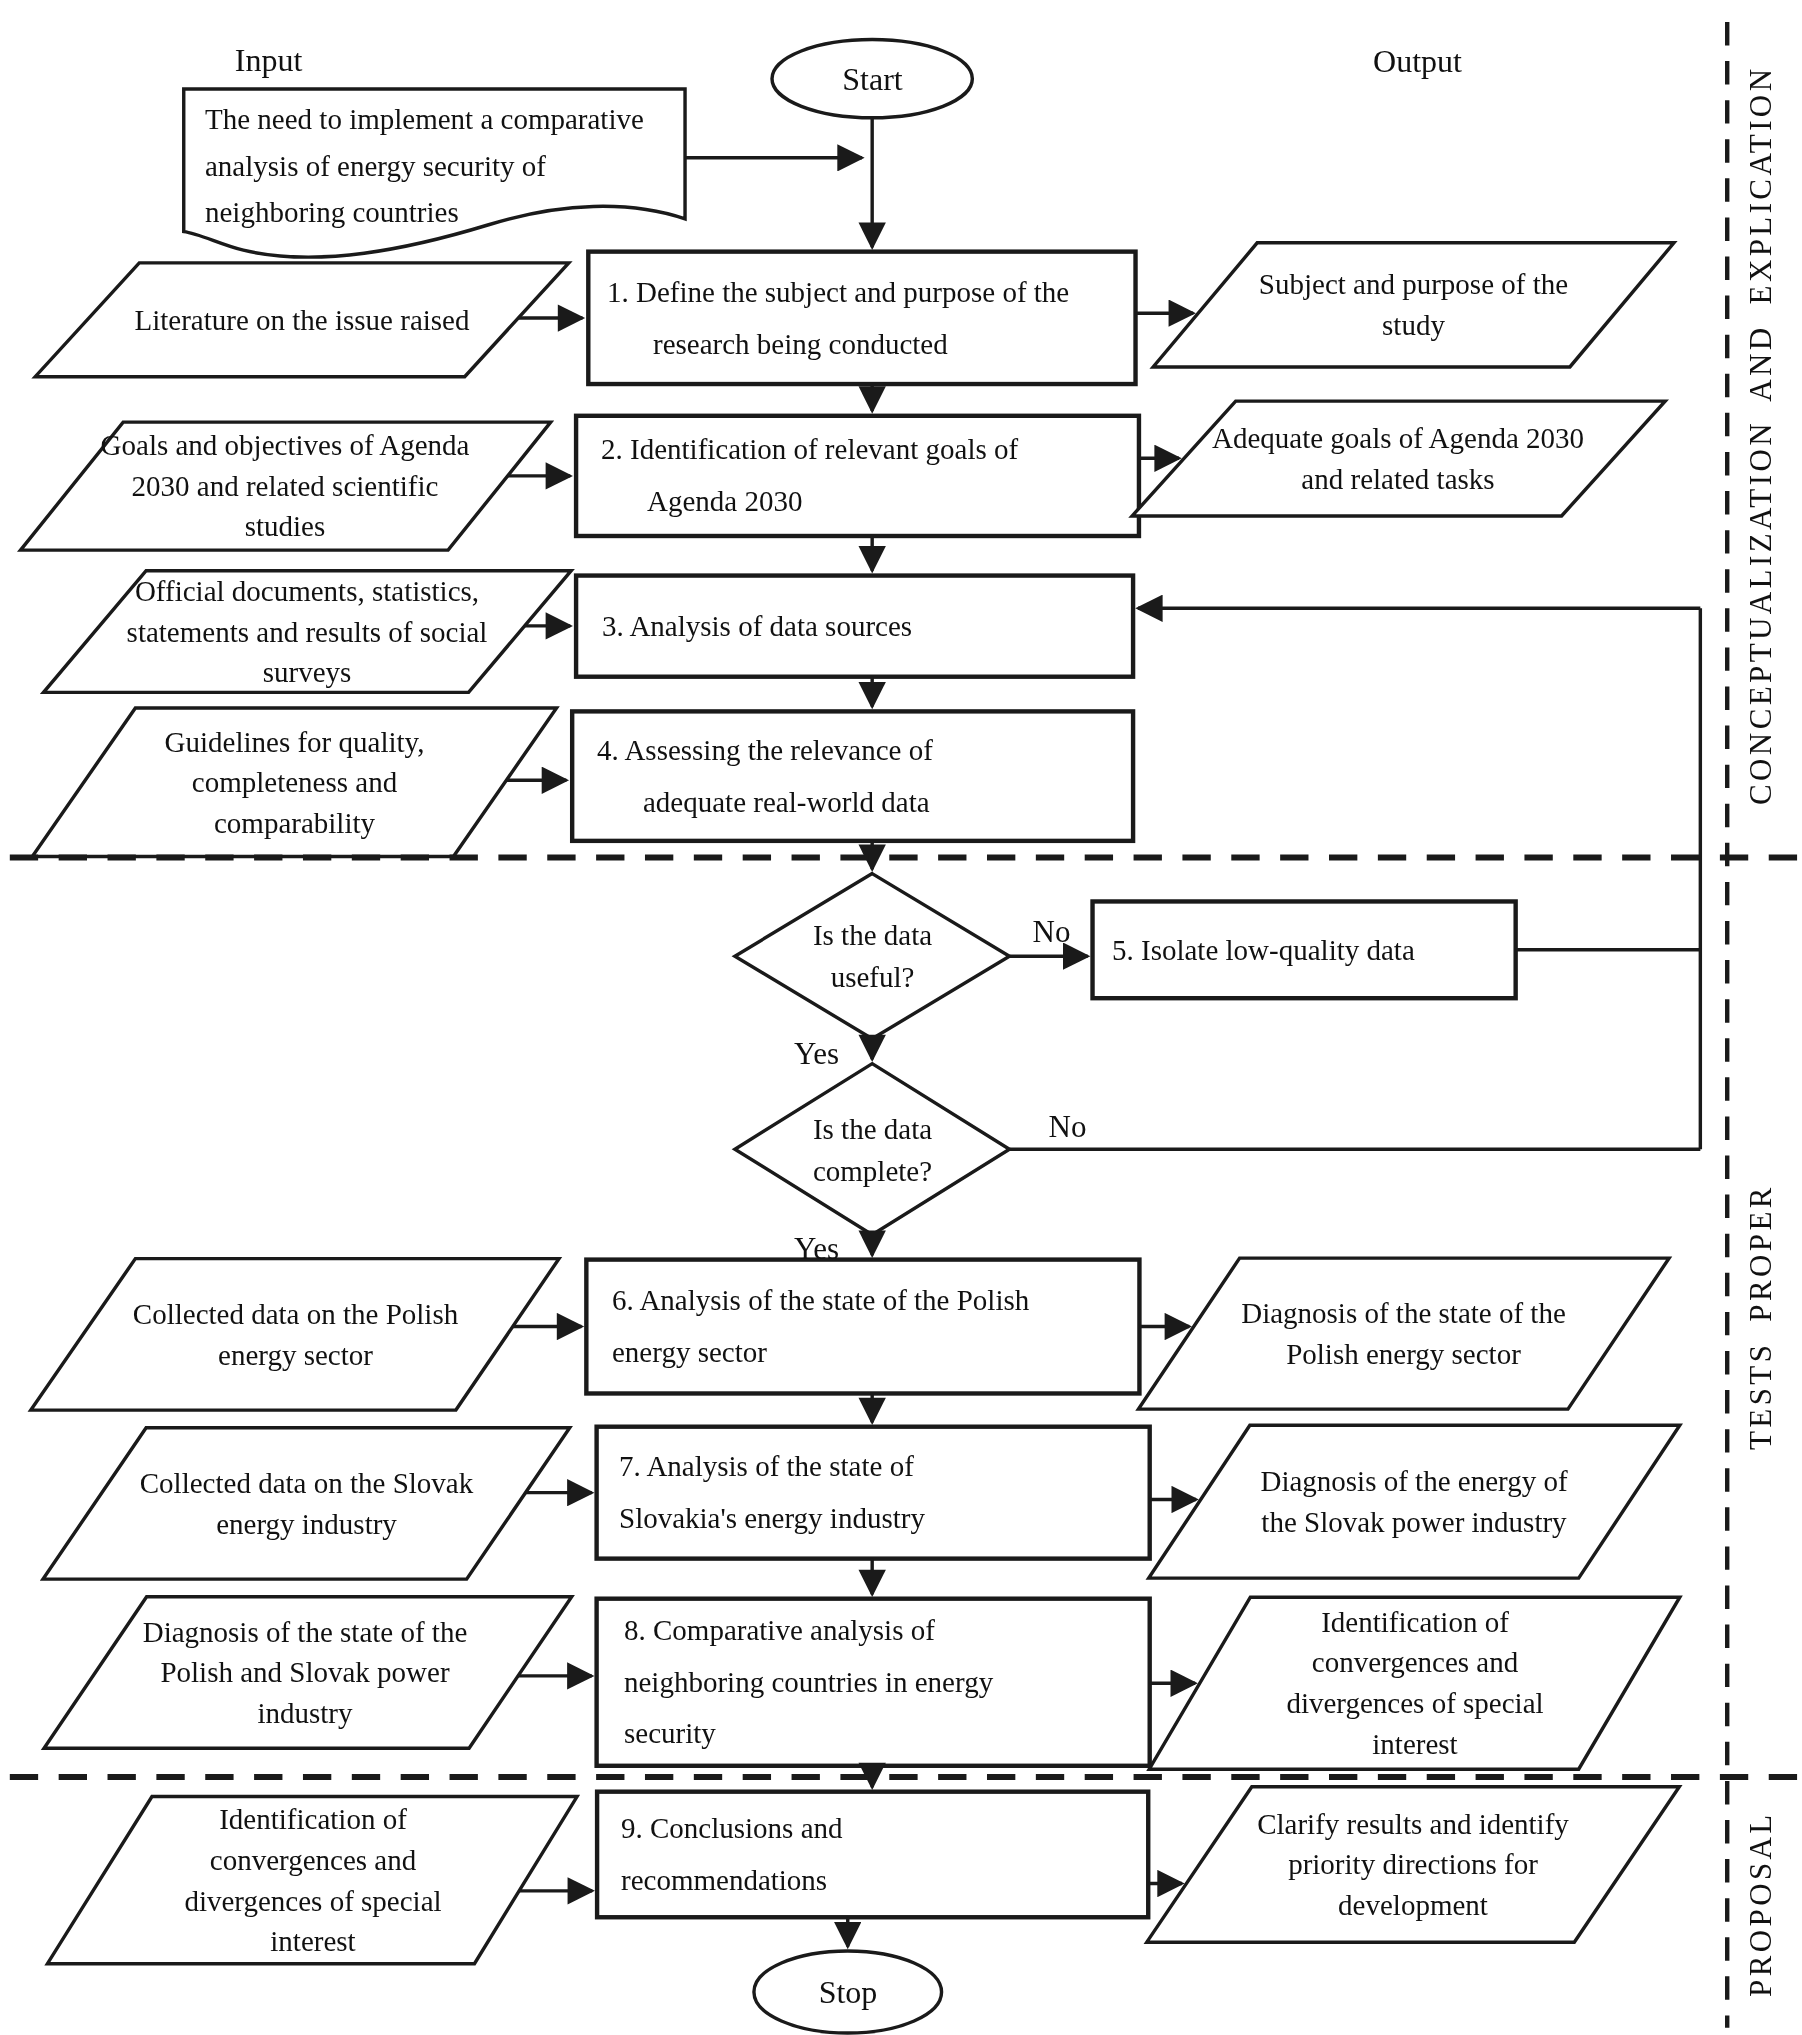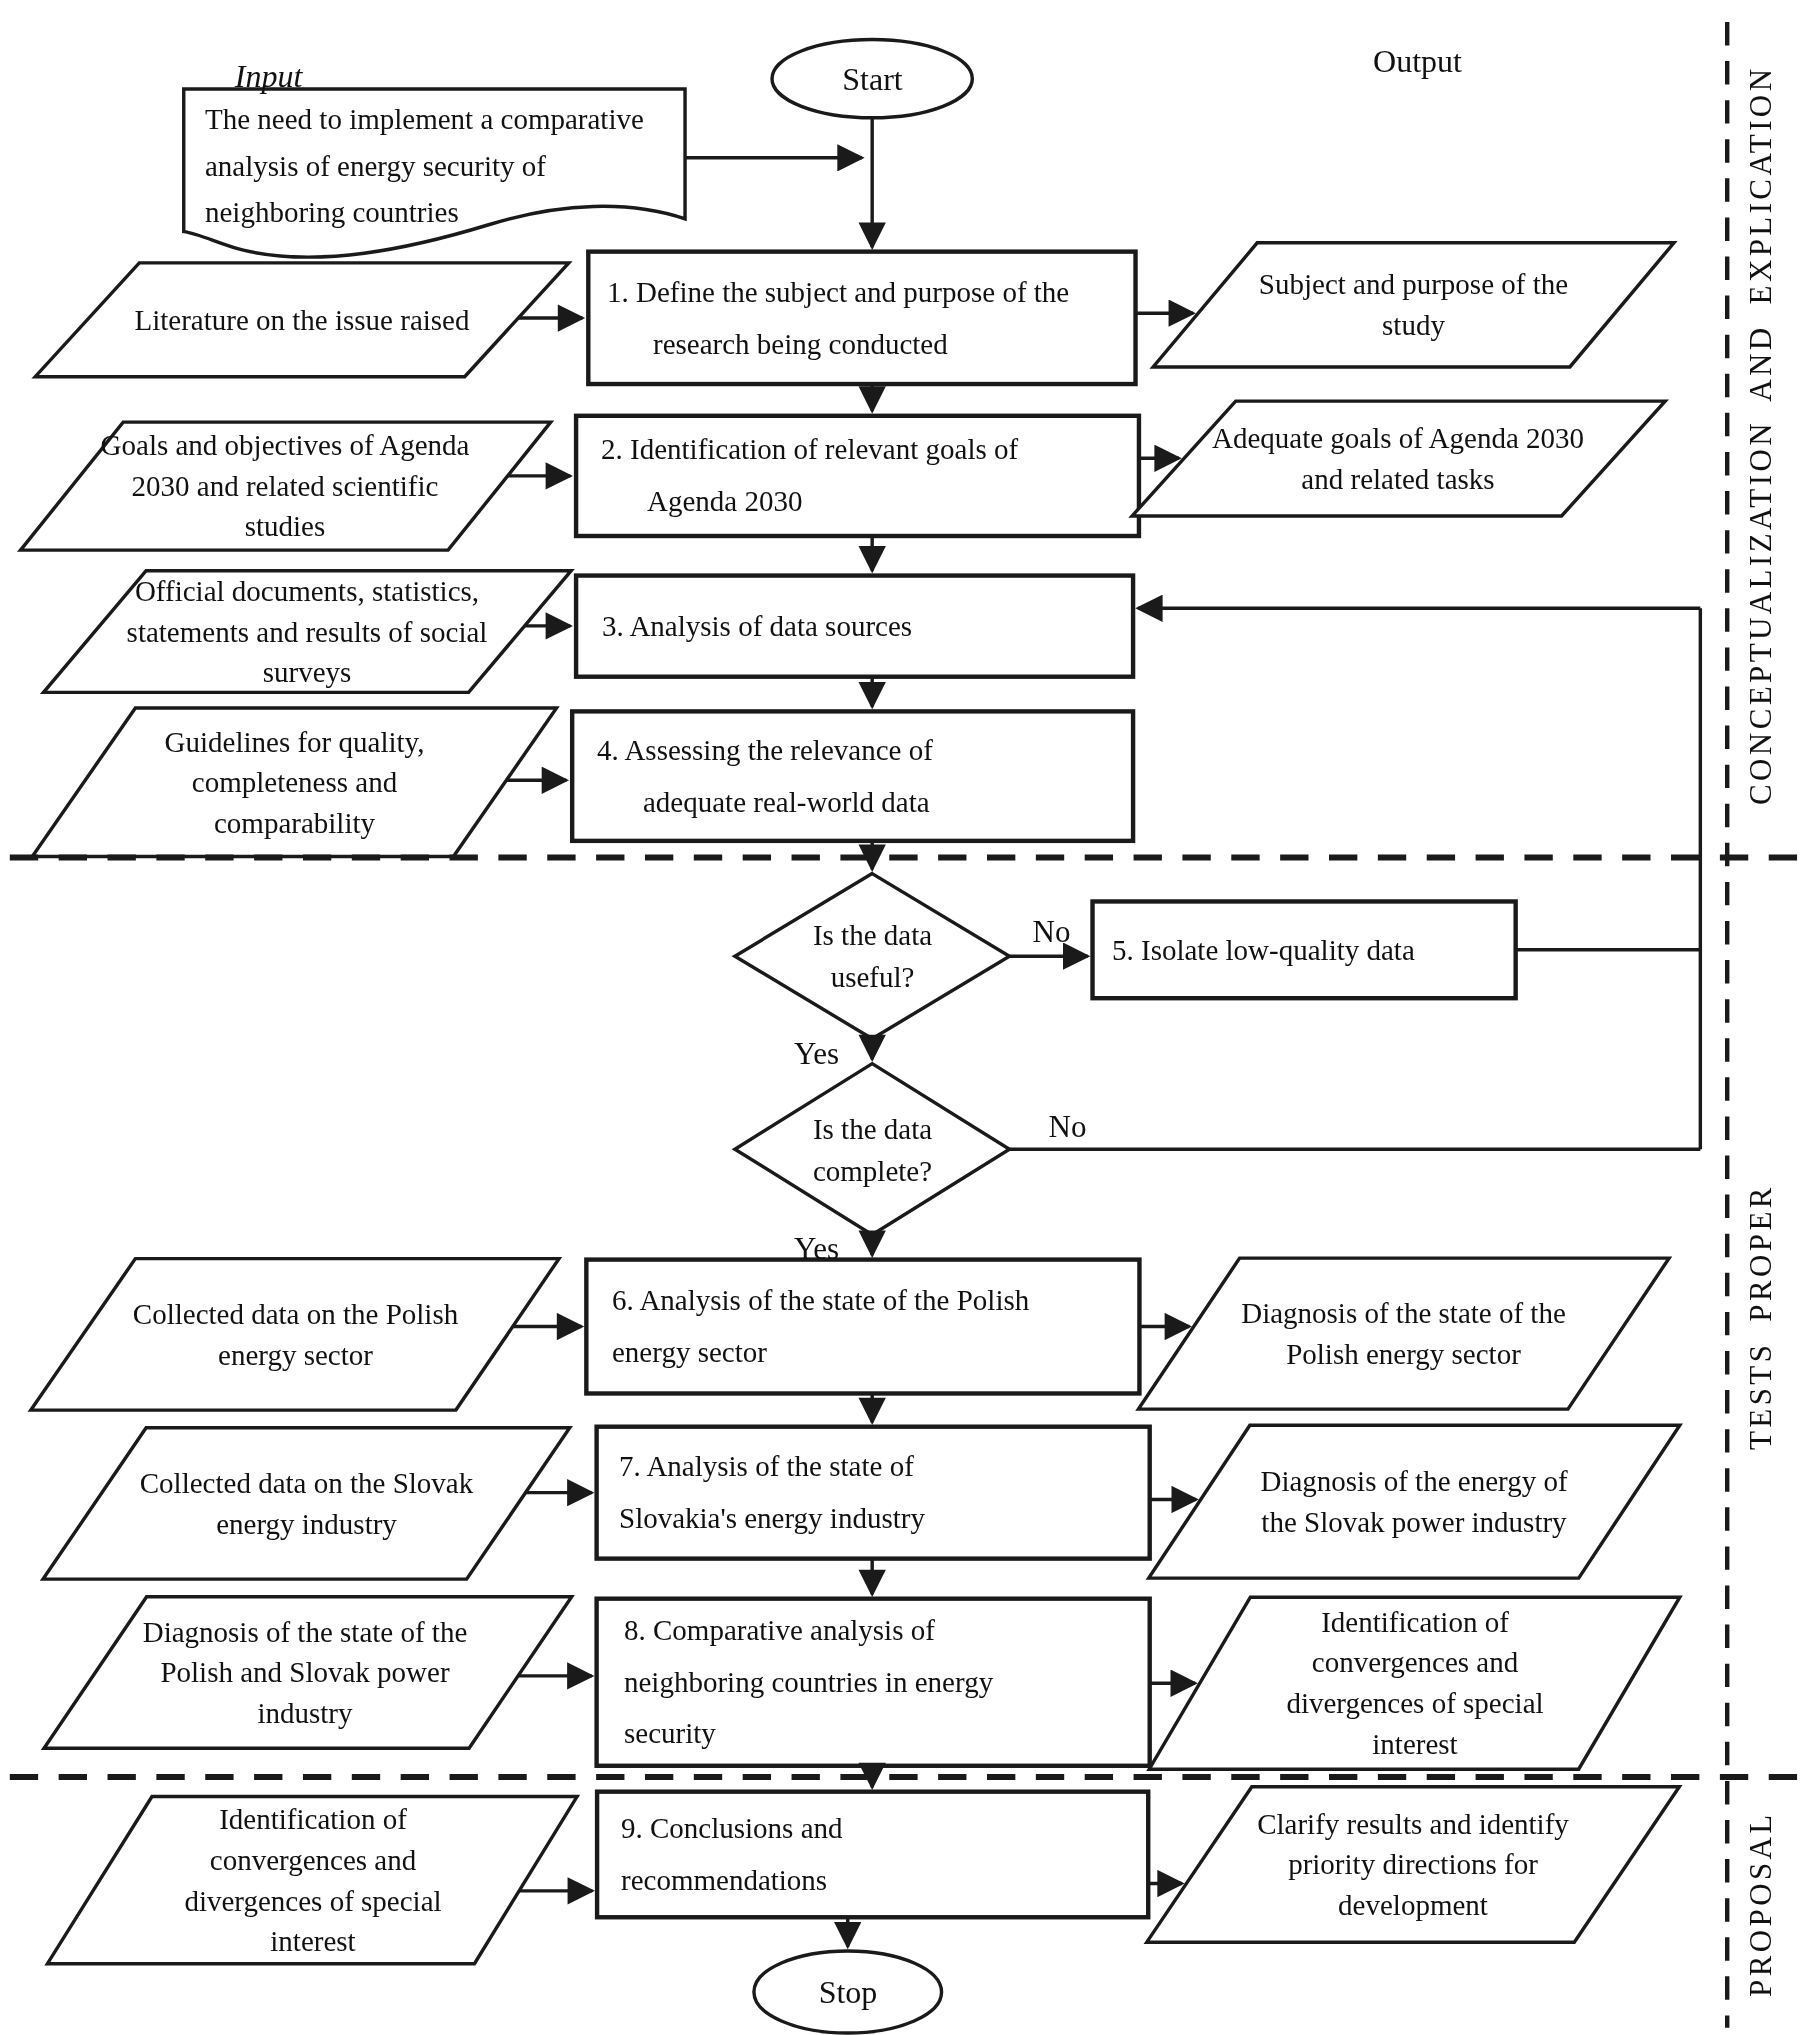--- a/index.html
+++ b/index.html
@@ -103,21 +103,21 @@
       <path d="M1735 3924 V3984" marker-end="url(#ah)"></path>
     </g>
 
     <g stroke="#1a1a1a" fill="none">
       <line x1="20" y1="1755" x2="3688" y2="1755" stroke-width="12" stroke-dasharray="58 42"></line>
       <line x1="20" y1="3637" x2="3688" y2="3637" stroke-width="12" stroke-dasharray="58 42"></line>
       <line x1="3535" y1="45" x2="3535" y2="4150" stroke-width="9" stroke-dasharray="48 32"></line>
     </g>
   </svg>
 
-  <div class="txt lab" style="left:205px;top:54px;width:127px;height:44px;font-style:italic;">Input</div>
+  <div class="txt lab" style="left:205px;top:38px;width:127px;height:44px;">Input</div>
   <div class="txt lab" style="left:1344px;top:39px;width:147px;height:44px;">Output</div>
 
   <div class="txt term" style="left:775px;top:57px;width:195px;height:45px;">Start</div>
   <div class="txt term" style="left:754px;top:1970px;width:188px;height:45px;">Stop</div>
 
   <div class="txt leftal doc" style="left:205px;top:95px;width:440px;height:142px;">
       <span class="s">The need to implement a comparative analysis of energy security of neighboring countries</span>
     </div>
 
   <div class="txt" style="left:126px;top:263px;width:352px;height:114px;">Literature on the issue raised</div>

